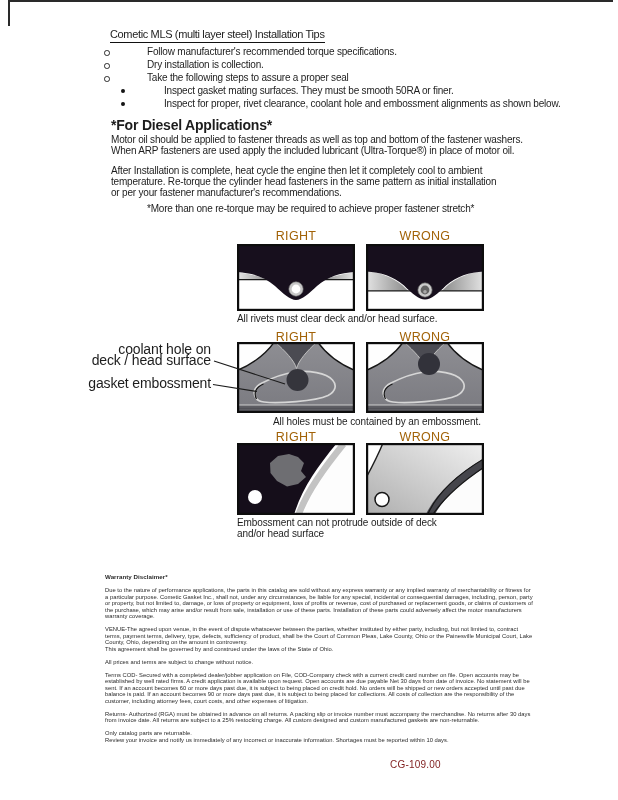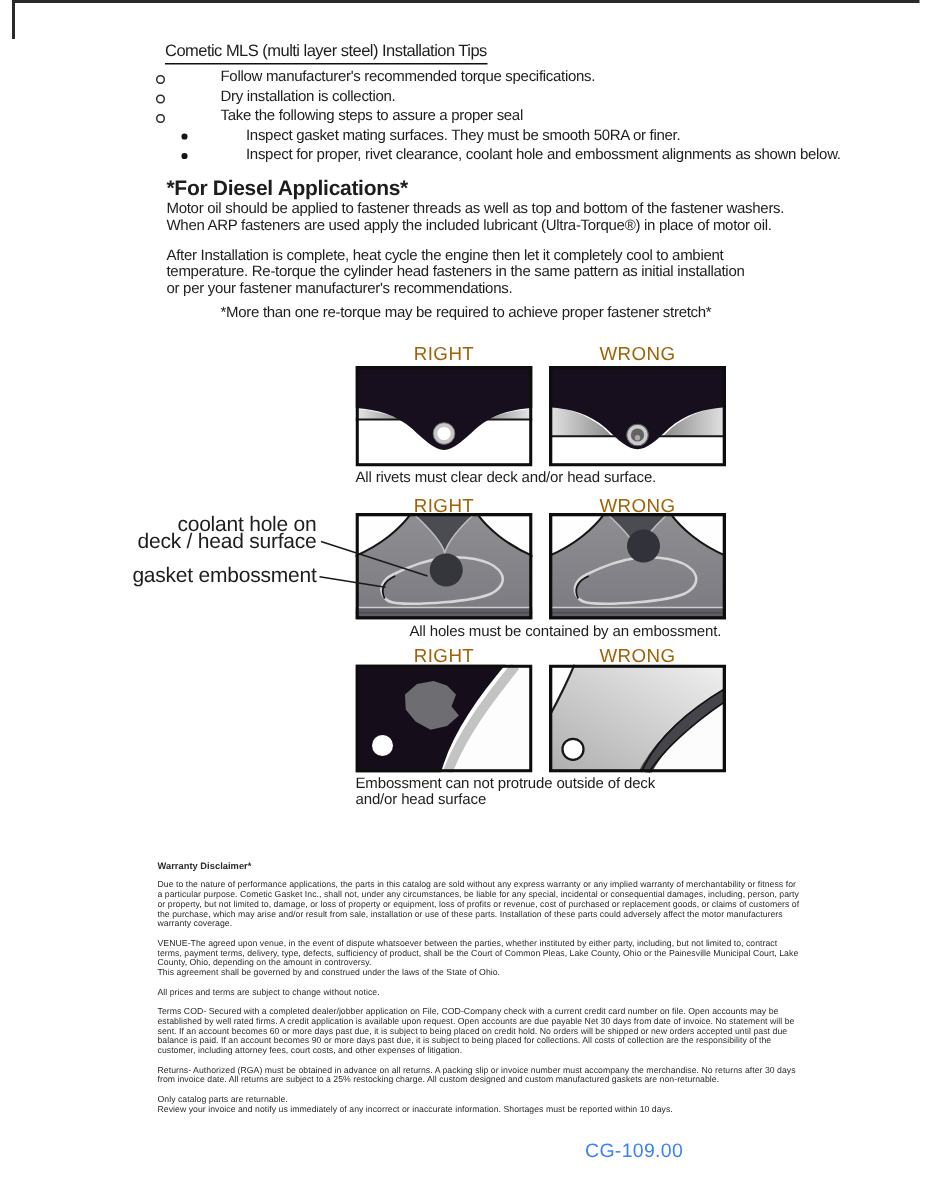--- a/index.html
+++ b/index.html
@@ -17,21 +17,21 @@
   .fig-label{width:118px;text-align:center;font-size:12.5px;letter-spacing:0.3px;color:#a16207;white-space:nowrap;}
   .fig-box{width:118px;}
   .fig-box svg{display:block;}
   .caption{font-size:10px;letter-spacing:-0.1px;line-height:11.2px;white-space:nowrap;}
   .annot{font-size:14px;letter-spacing:-0.15px;line-height:11px;text-align:right;white-space:nowrap;}
   .legal-wrap{width:428px;overflow:visible;}
   .legal{width:856px;transform:scale(0.5);transform-origin:0 0;font-size:11.6px;line-height:13px;
          color:#2a2a2a;letter-spacing:0.05px;}
   .legal .lh{font-weight:bold;font-size:12.4px;margin:0 0 12px 0;}
   .legal p{margin:0 0 13px 0;}
-  .footer-code{font-size:13px;letter-spacing:0.2px;color:#3b82f6;white-space:nowrap;}
+  .footer-code{font-size:10px;letter-spacing:0.2px;color:#7f1d1d;white-space:nowrap;}
 </style>
 </head>
 <body>
 
 <div id="page">
 
   <div class="abs edge" style="left:10px;right:5px;top:0;height:1.5px;"></div>
   <div class="abs edge" style="left:8px;top:0;width:1.5px;height:26px;"></div>
 
   <div class="abs" style="left:110px;top:24px;">

